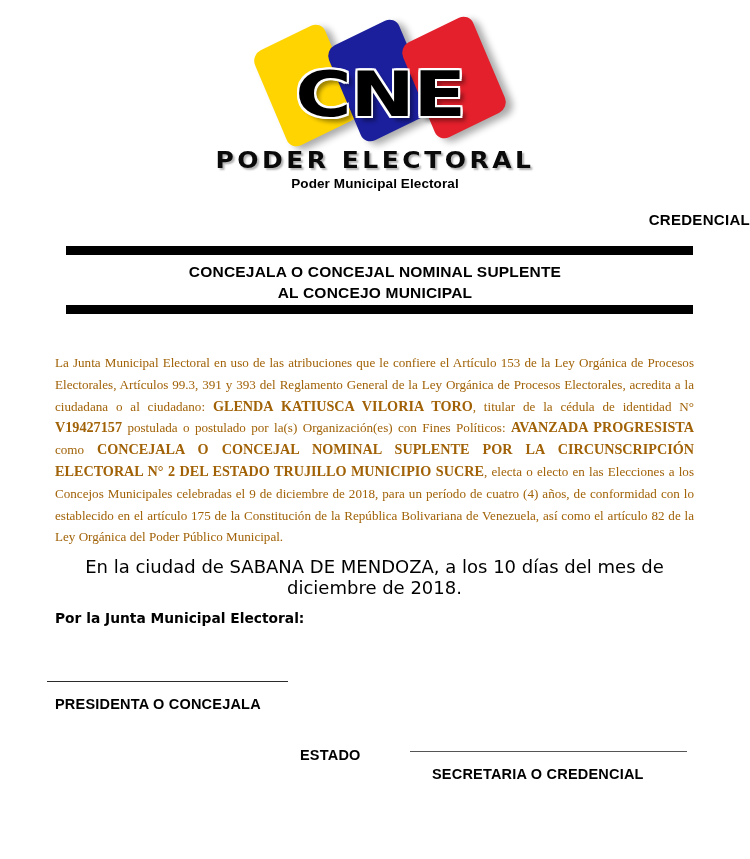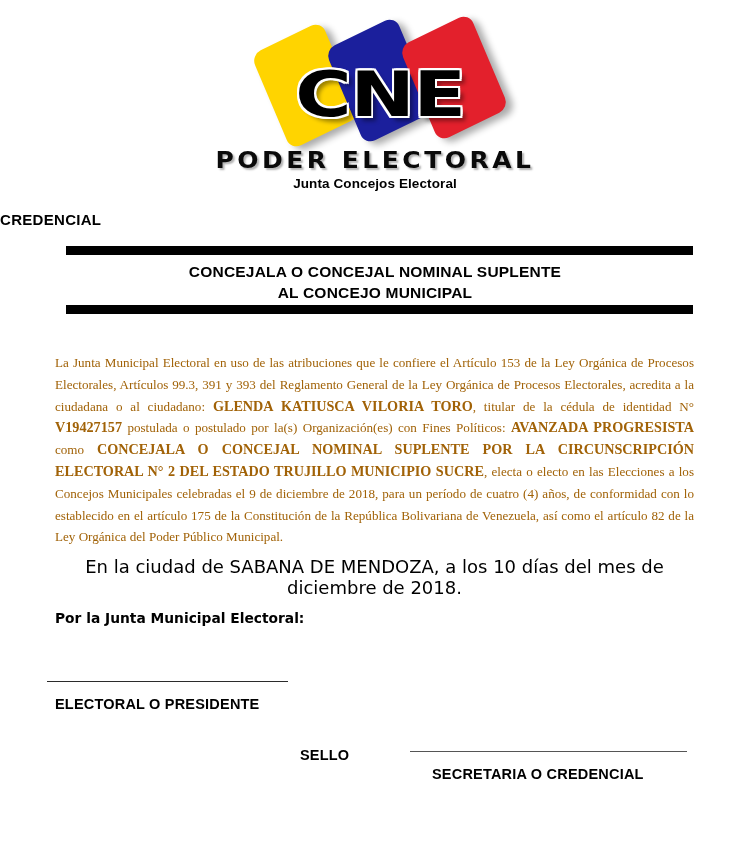--- a/index.html
+++ b/index.html
@@ -96,21 +96,21 @@
     font-weight: bold;
     letter-spacing: 0.1px;
   }
 
   
   #credencial {
     position: absolute;
     top: 211px;
     left: 0;
     width: 750px;
-    text-align: left;
+    text-align: right;
     font-size: 15px;
     font-weight: bold;
     letter-spacing: 0.3px;
   }
 
   .rule-bar {
     position: absolute;
     left: 66px;
     width: 627px;
     height: 9px;
@@ -218,38 +218,38 @@
 <div id="logo-block">
   <div id="logo-marks">
     <div class="tile tile-yellow"></div>
     <div class="tile tile-blue"></div>
     <div class="tile tile-red"></div>
   </div>
   <div id="logo-cne">CNE</div>
   <div id="logo-poder">PODER ELECTORAL</div>
 </div>
 
-<div id="junta-line">Junta Concejos Electoral</div>
+<div id="junta-line">Poder Municipal Electoral</div>
 
 <div id="credencial">CREDENCIAL</div>
 
 <div class="rule-bar" id="rule-top"></div>
 
 <div id="heading-block">
   <div>CONCEJALA O CONCEJAL NOMINAL SUPLENTE</div>
   <div>AL CONCEJO MUNICIPAL</div>
 </div>
 
 <div class="rule-bar" id="rule-bottom"></div>
 
 <p id="body-paragraph"><span>La Junta Municipal Electoral en uso de las atribuciones que le confiere el Artículo 153 de la Ley Orgánica de Procesos Electorales, Artículos 99.3, 391 y 393 del Reglamento General de la Ley Orgánica de Procesos Electorales, acredita a la ciudadana o al ciudadano: </span><b>GLENDA KATIUSCA VILORIA TORO</b><span>, titular de la cédula de identidad N° </span><b>V19427157</b><span> postulada o postulado por la(s) Organización(es) con Fines Políticos:  </span><b>AVANZADA PROGRESISTA</b><span> como </span><b>CONCEJALA O CONCEJAL NOMINAL SUPLENTE POR LA CIRCUNSCRIPCIÓN ELECTORAL N° 2 DEL ESTADO TRUJILLO MUNICIPIO SUCRE</b><span>, electa o electo en las Elecciones a los Concejos Municipales celebradas  el 9 de diciembre de 2018, para un período de cuatro (4) años, de conformidad con lo establecido en el artículo 175 de la Constitución de la República Bolivariana de Venezuela, así como el artículo 82 de la Ley Orgánica del Poder Público Municipal.</span></p>
 
 <div id="city-date">En la ciudad de SABANA DE MENDOZA,  a los 10 días del mes de diciembre de 2018.</div>
 
 <div id="por-la-junta">Por la Junta Municipal Electoral:</div>
 
 <div id="sig-line-president"></div>
-<div id="label-president">ELECTORAL  O PRESIDENTE</div>
-
-<div id="label-sello">SELLO</div>
+<div id="label-president">PRESIDENTA  O CONCEJALA</div>
+
+<div id="label-sello">ESTADO</div>
 
 <div id="sig-line-secretary"></div>
 <div id="label-secretary">SECRETARIA O CREDENCIAL</div>
 
 </body></html>

